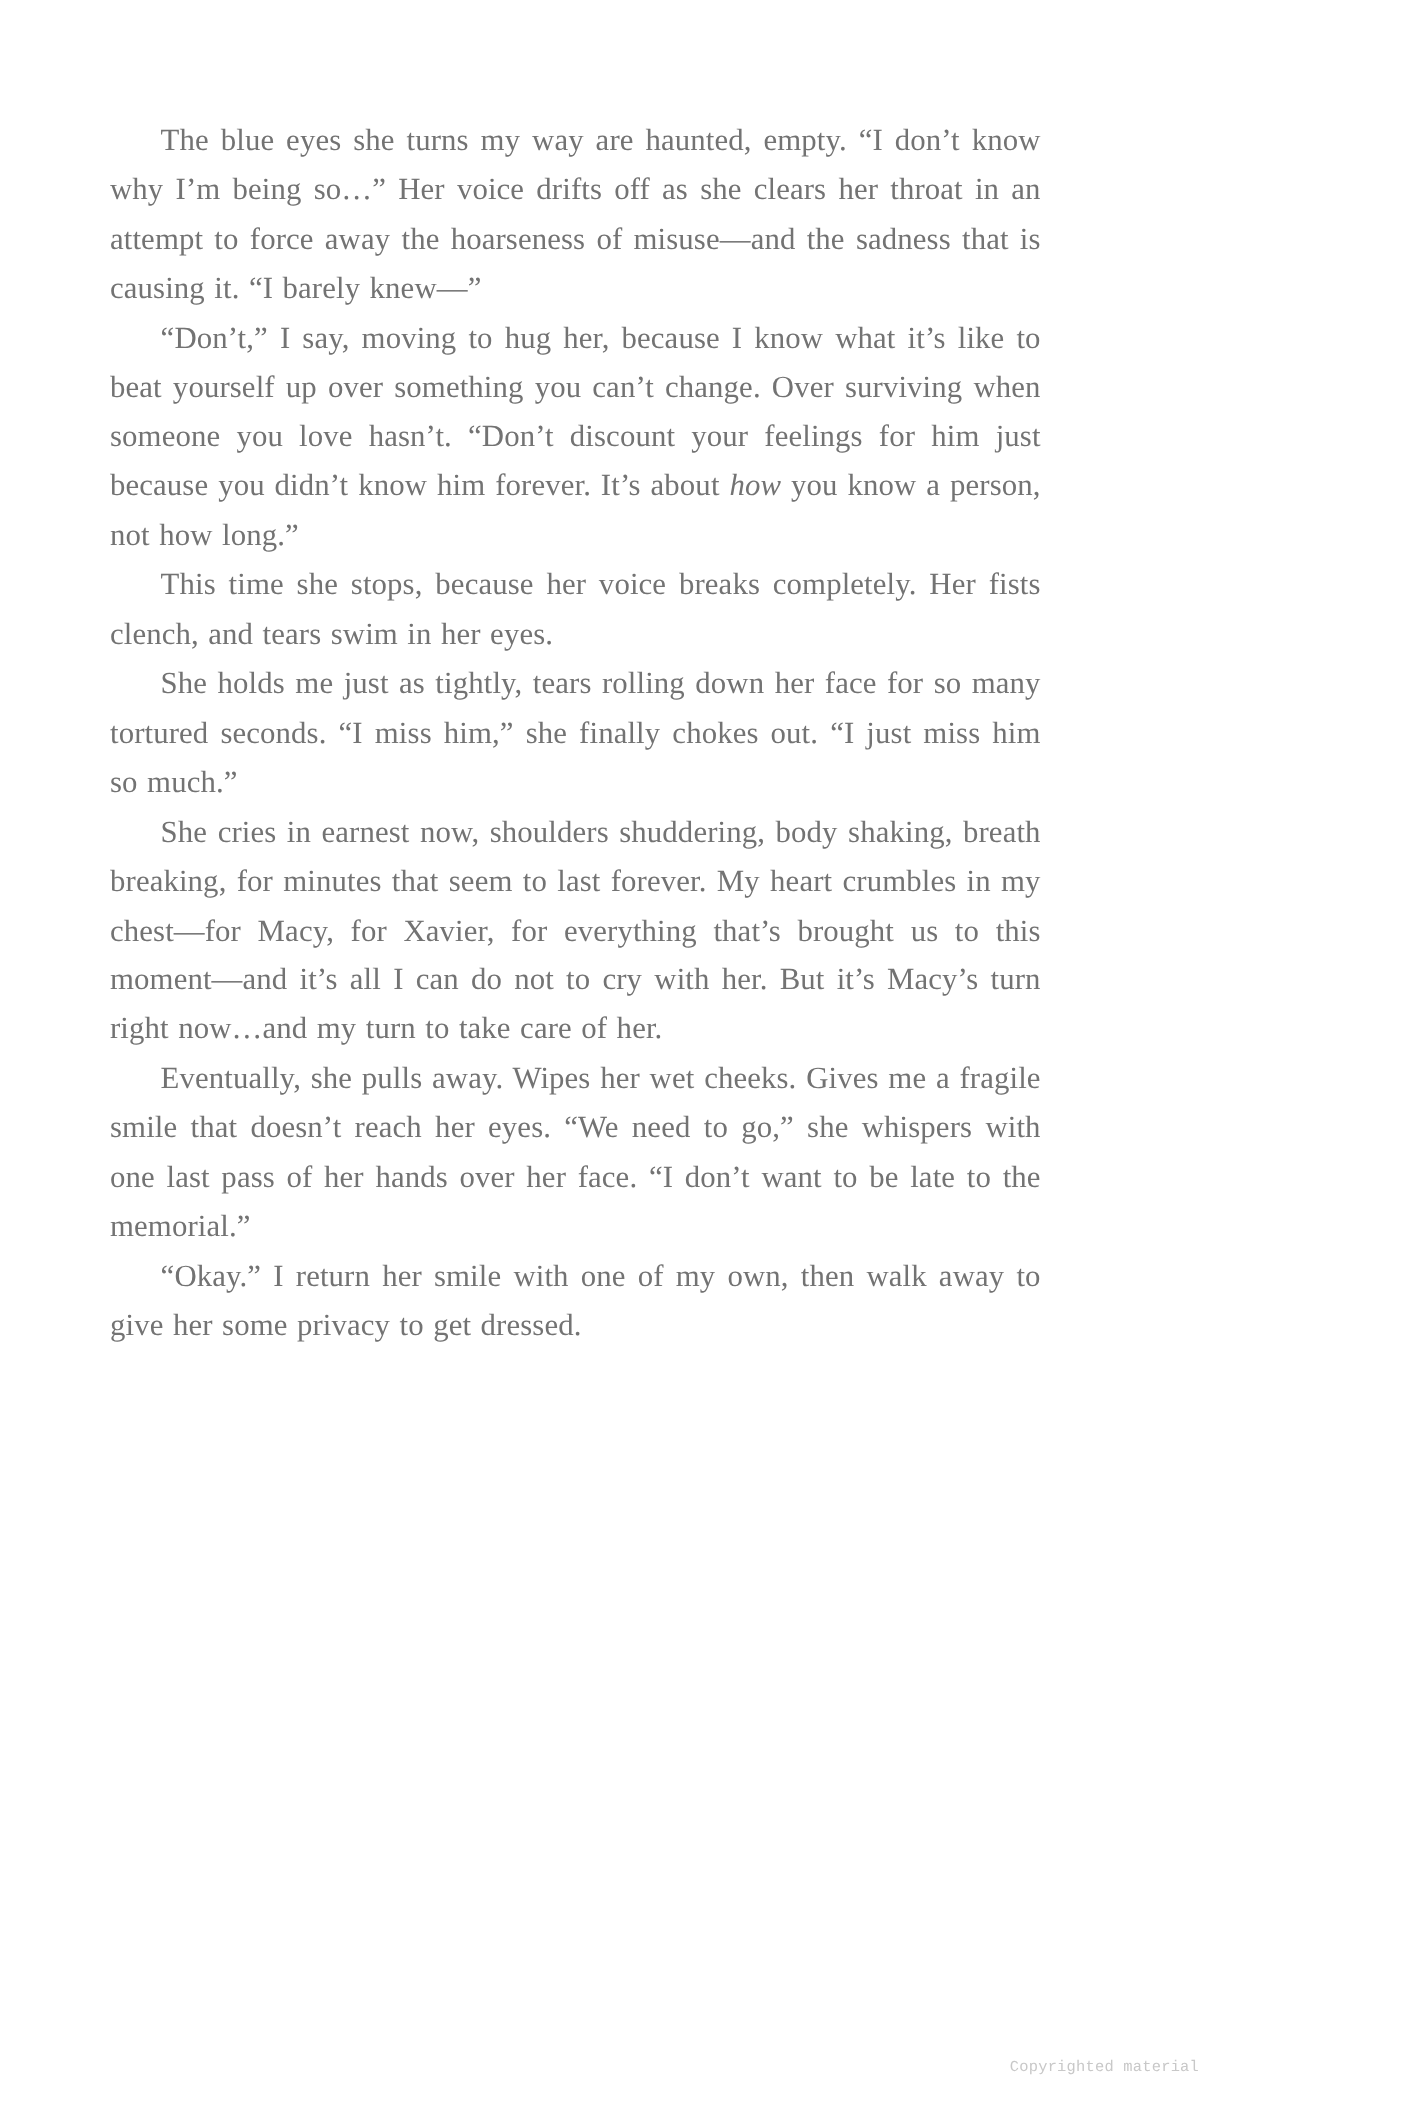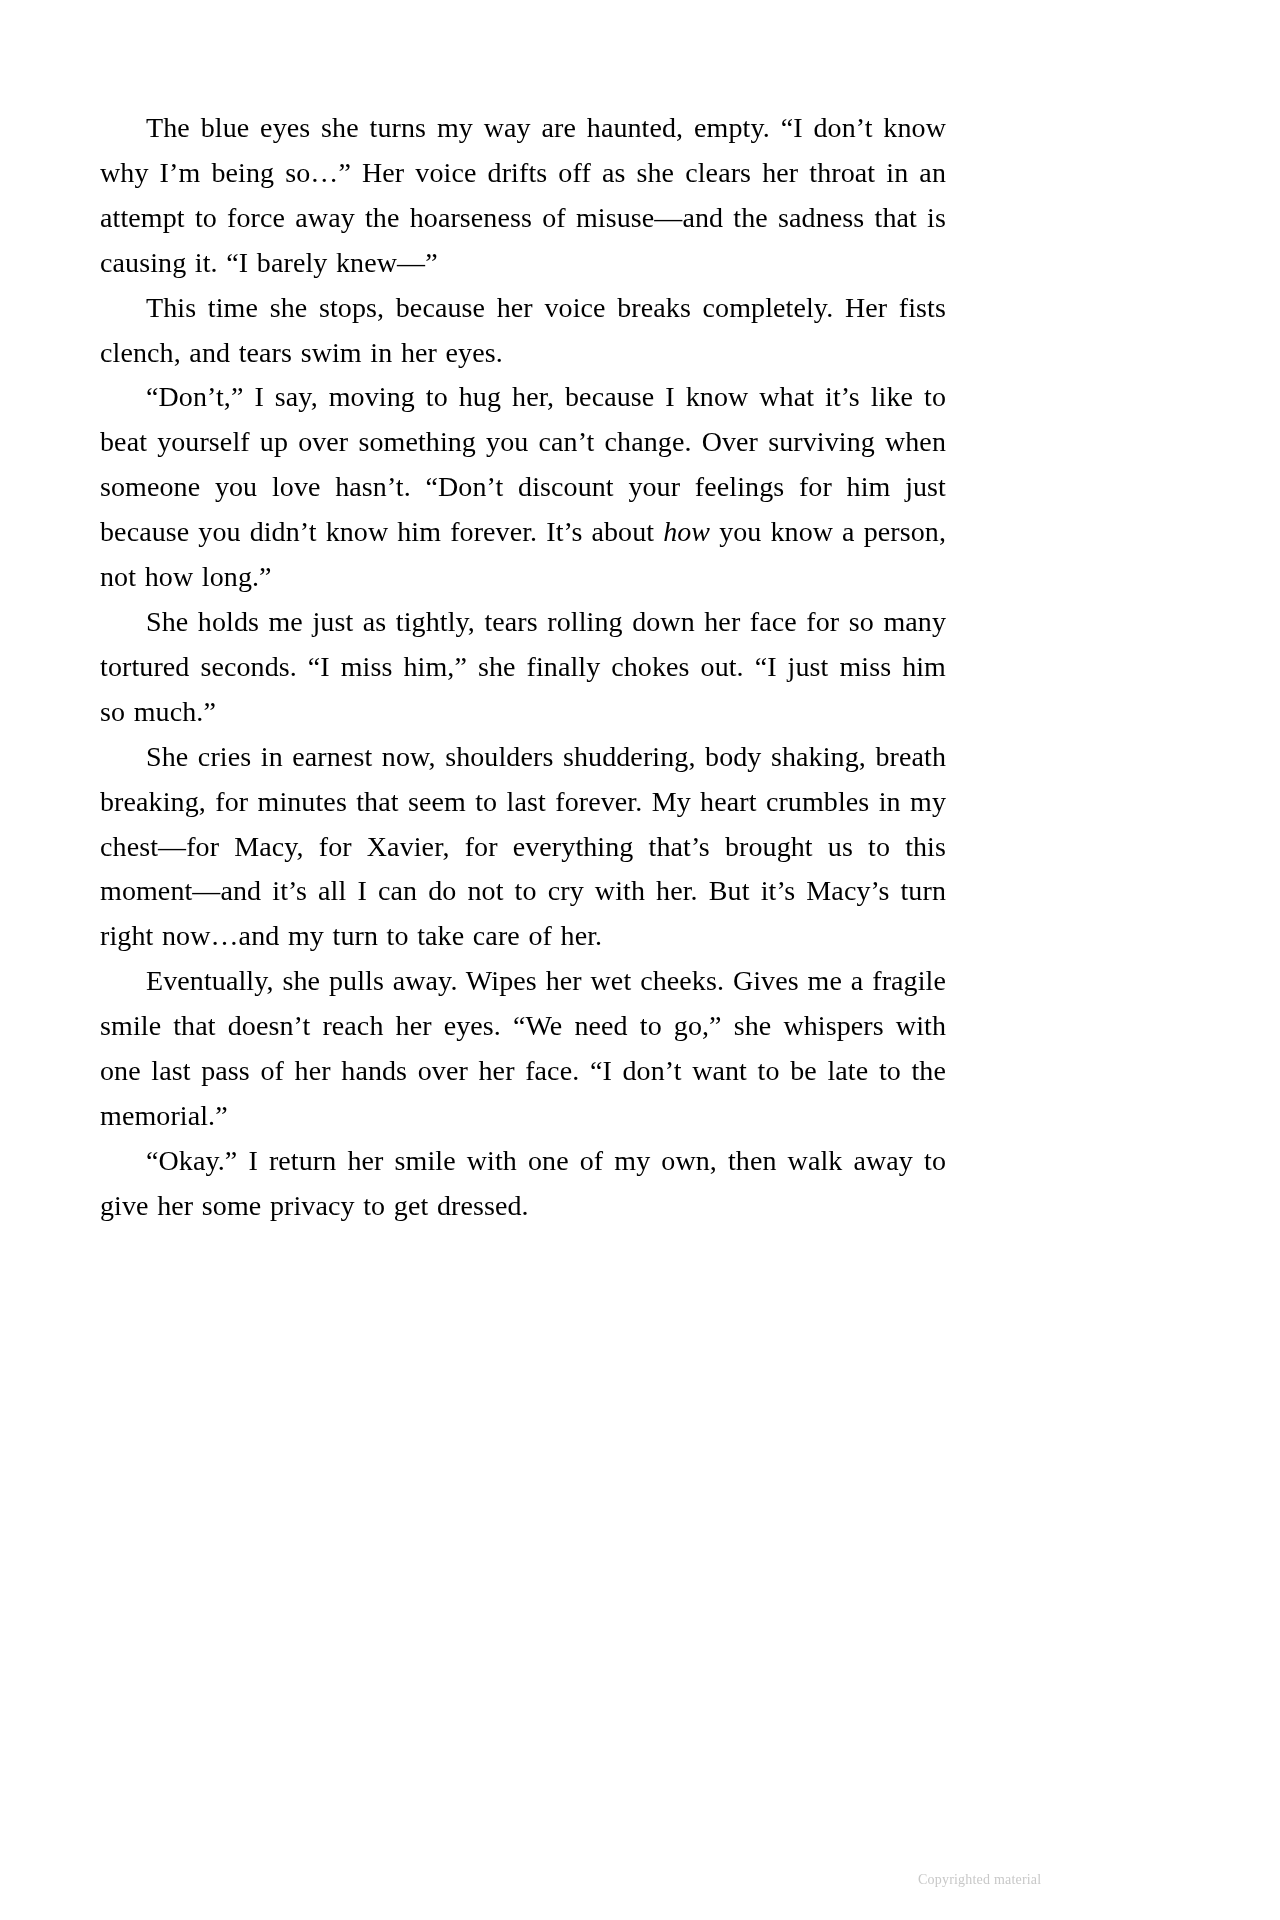--- a/index.html
+++ b/index.html
@@ -20,21 +20,21 @@
     top: 0;
     width: 1280px;
     height: 1920px;
     background: #ffffff;
   }
   .page-text {
     position: absolute;
     left: 100px;
     top: 106px;
     width: 846px;
-    color: #000000;
+    color: #737373;
   }
   .para {
     margin: 0;
     padding: 0;
     font-size: 28px;
     line-height: 44.9px;
     text-align: justify;
     text-indent: 46px;
     letter-spacing: 0.1px;
     word-spacing: 1.5px;
@@ -42,33 +42,33 @@
   .para i {
     font-style: italic;
   }
   .para.justify-last {
     text-align-last: justify;
   }
   .footer-watermark {
     position: absolute;
     left: 918px;
     bottom: 32px;
-    font-family: Liberation Serif, serif;
+    font-family: Liberation Mono, monospace;
     font-size: 14px;
     color: #c8c8c8;
     letter-spacing: 0.2px;
   }
 </style>
 </head>
 <body>
 
 <div class="book-page">
   <div class="page-text">
       <p class="para"><span>The blue eyes she turns my way are haunted, empty. “I don’t know why I’m being so…” Her voice drifts off as she clears her throat in an attempt to force away the hoarseness of misuse—and the sadness that is causing it. “I barely knew—”</span></p>
+      <p class="para"><span>“Don’t,” I say, moving to hug her, because I know what it’s like to beat yourself up over something you can’t change. Over surviving when someone you love hasn’t. “Don’t discount your feelings for him just because you didn’t know him forever. It’s about </span><i>how</i><span> you know a person, not how long.”</span></p>
       <p class="para"><span>This time she stops, because her voice breaks completely. Her fists clench, and tears swim in her eyes.</span></p>
-      <p class="para"><span>“Don’t,” I say, moving to hug her, because I know what it’s like to beat yourself up over something you can’t change. Over surviving when someone you love hasn’t. “Don’t discount your feelings for him just because you didn’t know him forever. It’s about </span><i>how</i><span> you know a person, not how long.”</span></p>
       <p class="para"><span>She holds me just as tightly, tears rolling down her face for so many tortured seconds. “I miss him,” she finally chokes out. “I just miss him so much.”</span></p>
       <p class="para"><span>She cries in earnest now, shoulders shuddering, body shaking, breath breaking, for minutes that seem to last forever. My heart crumbles in my chest—for Macy, for Xavier, for everything that’s brought us to this moment—and it’s all I can do not to cry with her. But it’s Macy’s turn right now…and my turn to take care of her.</span></p>
       <p class="para"><span>Eventually, she pulls away. Wipes her wet cheeks. Gives me a fragile smile that doesn’t reach her eyes. “We need to go,” she whispers with one last pass of her hands over her face. “I don’t want to be late to the memorial.”</span></p>
       <p class="para"><span>“Okay.” I return her smile with one of my own, then walk away to give her some privacy to get dressed.</span></p>
     </div>
   <div class="footer-watermark">Copyrighted material</div>
 </div>
 
 </body></html>

